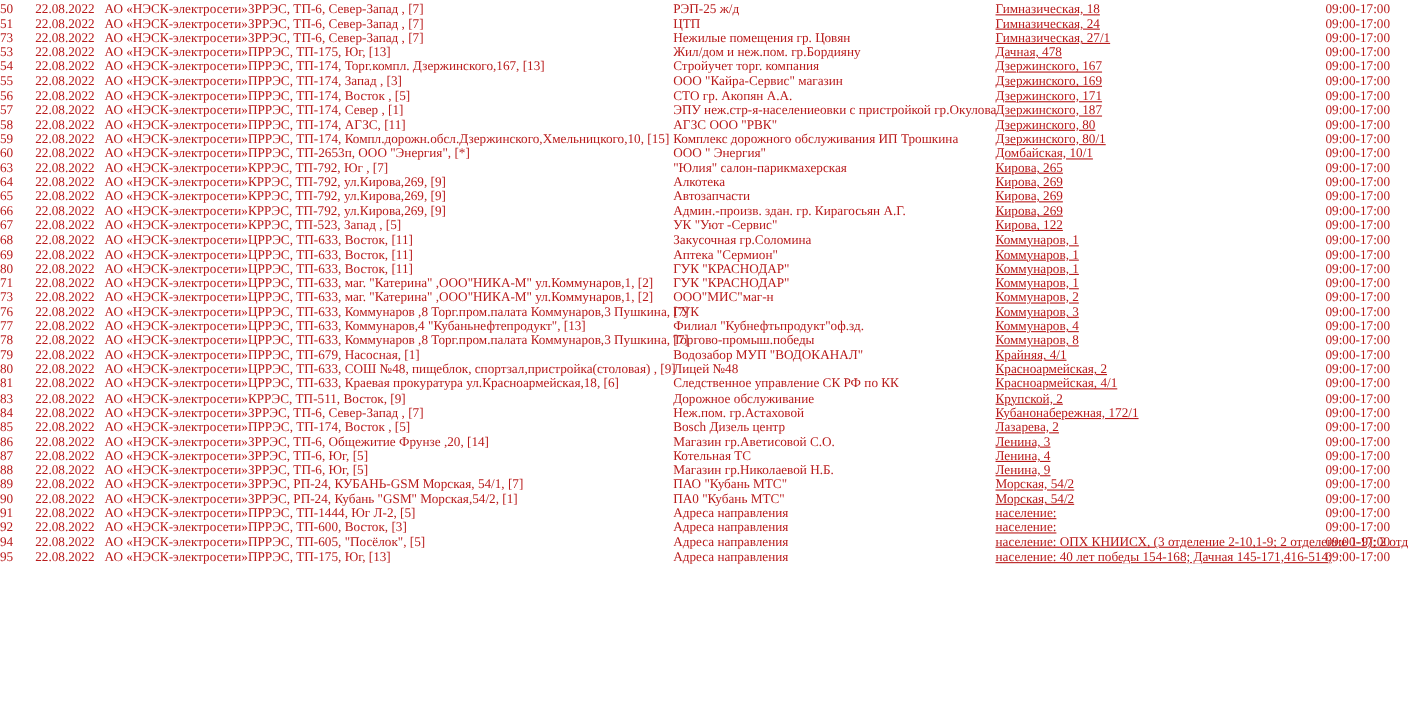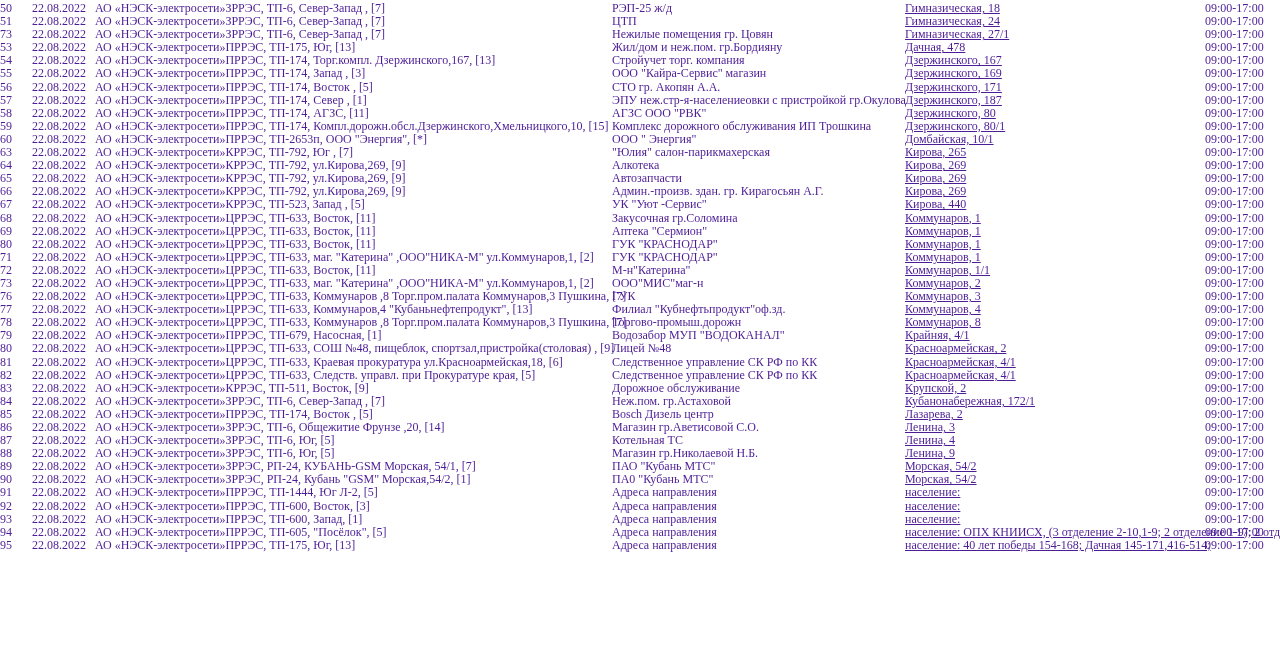--- a/index.html
+++ b/index.html
@@ -12,21 +12,21 @@
     height: 652px;
     overflow: hidden;
   }
   table.outage {
     border-collapse: collapse;
     table-layout: fixed;
     width: 1280px;
     margin-top: 2px;
     font-family: "Liberation Serif", "DejaVu Serif", serif;
     font-size: 12px;
-    color: #4c1d95;
+    color: #b91c1c;
   }
   table.outage td {
     box-sizing: border-box;
     padding: 0;
     vertical-align: middle;
     line-height: 13.1px;
     white-space: nowrap;
     overflow: visible;
   }
   td.c-num  { padding-left: 5px; }
@@ -167,21 +167,21 @@
         <td class="c-org">АО «НЭСК-электросети»КРРЭС, ТП-792, ул.Кирова,269, [9]</td>
         <td class="c-desc">Админ.-произв. здан. гр. Кирагосьян А.Г.</td>
         <td class="c-addr">Кирова, 269</td>
         <td class="c-time">09:00-17:00</td>
       </tr>
       <tr>
         <td class="c-num">67</td>
         <td class="c-date">22.08.2022</td>
         <td class="c-org">АО «НЭСК-электросети»КРРЭС, ТП-523, Запад , [5]</td>
         <td class="c-desc">УК "Уют -Сервис"</td>
-        <td class="c-addr">Кирова, 440</td>
+        <td class="c-addr">Кирова, 122</td>
         <td class="c-time">09:00-17:00</td>
       </tr>
       <tr>
         <td class="c-num">68</td>
         <td class="c-date">22.08.2022</td>
         <td class="c-org">АО «НЭСК-электросети»ЦРРЭС, ТП-633, Восток, [11]</td>
         <td class="c-desc">Закусочная гр.Соломина</td>
         <td class="c-addr">Коммунаров, 1</td>
         <td class="c-time">09:00-17:00</td>
       </tr>
@@ -203,28 +203,20 @@
       </tr>
       <tr>
         <td class="c-num">71</td>
         <td class="c-date">22.08.2022</td>
         <td class="c-org">АО «НЭСК-электросети»ЦРРЭС, ТП-633, маг. "Катерина" ,ООО"НИКА-М" ул.Коммунаров,1, [2]</td>
         <td class="c-desc">ГУК "КРАСНОДАР"</td>
         <td class="c-addr">Коммунаров, 1</td>
         <td class="c-time">09:00-17:00</td>
       </tr>
       <tr>
-        <td class="c-num">72</td>
-        <td class="c-date">22.08.2022</td>
-        <td class="c-org">АО «НЭСК-электросети»ЦРРЭС, ТП-633, Восток, [11]</td>
-        <td class="c-desc">М-н"Катерина"</td>
-        <td class="c-addr">Коммунаров, 1/1</td>
-        <td class="c-time">09:00-17:00</td>
-      </tr>
-      <tr>
         <td class="c-num">73</td>
         <td class="c-date">22.08.2022</td>
         <td class="c-org">АО «НЭСК-электросети»ЦРРЭС, ТП-633, маг. "Катерина" ,ООО"НИКА-М" ул.Коммунаров,1, [2]</td>
         <td class="c-desc">ООО"МИС"маг-н</td>
         <td class="c-addr">Коммунаров, 2</td>
         <td class="c-time">09:00-17:00</td>
       </tr>
       <tr>
         <td class="c-num">76</td>
         <td class="c-date">22.08.2022</td>
@@ -238,21 +230,21 @@
         <td class="c-date">22.08.2022</td>
         <td class="c-org">АО «НЭСК-электросети»ЦРРЭС, ТП-633, Коммунаров,4 "Кубаньнефтепродукт", [13]</td>
         <td class="c-desc">Филиал "Кубнефтьпродукт"оф.зд.</td>
         <td class="c-addr">Коммунаров, 4</td>
         <td class="c-time">09:00-17:00</td>
       </tr>
       <tr>
         <td class="c-num">78</td>
         <td class="c-date">22.08.2022</td>
         <td class="c-org">АО «НЭСК-электросети»ЦРРЭС, ТП-633, Коммунаров ,8 Торг.пром.палата Коммунаров,3 Пушкина, [7]</td>
-        <td class="c-desc">Торгово-промыш.дорожн</td>
+        <td class="c-desc">Торгово-промыш.победы</td>
         <td class="c-addr">Коммунаров, 8</td>
         <td class="c-time">09:00-17:00</td>
       </tr>
       <tr>
         <td class="c-num">79</td>
         <td class="c-date">22.08.2022</td>
         <td class="c-org">АО «НЭСК-электросети»ПРРЭС, ТП-679, Насосная, [1]</td>
         <td class="c-desc">Водозабор МУП "ВОДОКАНАЛ"</td>
         <td class="c-addr">Крайняя, 4/1</td>
         <td class="c-time">09:00-17:00</td>
@@ -267,28 +259,20 @@
       </tr>
       <tr>
         <td class="c-num">81</td>
         <td class="c-date">22.08.2022</td>
         <td class="c-org">АО «НЭСК-электросети»ЦРРЭС, ТП-633, Краевая прокуратура ул.Красноармейская,18, [6]</td>
         <td class="c-desc">Следственное управление СК РФ по КК</td>
         <td class="c-addr">Красноармейская, 4/1</td>
         <td class="c-time">09:00-17:00</td>
       </tr>
       <tr>
-        <td class="c-num">82</td>
-        <td class="c-date">22.08.2022</td>
-        <td class="c-org">АО «НЭСК-электросети»ЦРРЭС, ТП-633, Следств. управл. при Прокуратуре края, [5]</td>
-        <td class="c-desc">Следственное управление СК РФ по КК</td>
-        <td class="c-addr">Красноармейская, 4/1</td>
-        <td class="c-time">09:00-17:00</td>
-      </tr>
-      <tr>
         <td class="c-num">83</td>
         <td class="c-date">22.08.2022</td>
         <td class="c-org">АО «НЭСК-электросети»КРРЭС, ТП-511, Восток, [9]</td>
         <td class="c-desc">Дорожное обслуживание</td>
         <td class="c-addr">Крупской, 2</td>
         <td class="c-time">09:00-17:00</td>
       </tr>
       <tr>
         <td class="c-num">84</td>
         <td class="c-date">22.08.2022</td>
@@ -350,28 +334,20 @@
         <td class="c-date">22.08.2022</td>
         <td class="c-org">АО «НЭСК-электросети»ПРРЭС, ТП-1444, Юг Л-2, [5]</td>
         <td class="c-desc">Адреса направления</td>
         <td class="c-addr">население:</td>
         <td class="c-time">09:00-17:00</td>
       </tr>
       <tr>
         <td class="c-num">92</td>
         <td class="c-date">22.08.2022</td>
         <td class="c-org">АО «НЭСК-электросети»ПРРЭС, ТП-600, Восток, [3]</td>
-        <td class="c-desc">Адреса направления</td>
-        <td class="c-addr">население:</td>
-        <td class="c-time">09:00-17:00</td>
-      </tr>
-      <tr>
-        <td class="c-num">93</td>
-        <td class="c-date">22.08.2022</td>
-        <td class="c-org">АО «НЭСК-электросети»ПРРЭС, ТП-600, Запад, [1]</td>
         <td class="c-desc">Адреса направления</td>
         <td class="c-addr">население:</td>
         <td class="c-time">09:00-17:00</td>
       </tr>
       <tr>
         <td class="c-num">94</td>
         <td class="c-date">22.08.2022</td>
         <td class="c-org">АО «НЭСК-электросети»ПРРЭС, ТП-605, "Посёлок", [5]</td>
         <td class="c-desc">Адреса направления</td>
         <td class="c-addr">население: ОПХ КНИИСХ, (3 отделение 2-10,1-9;

